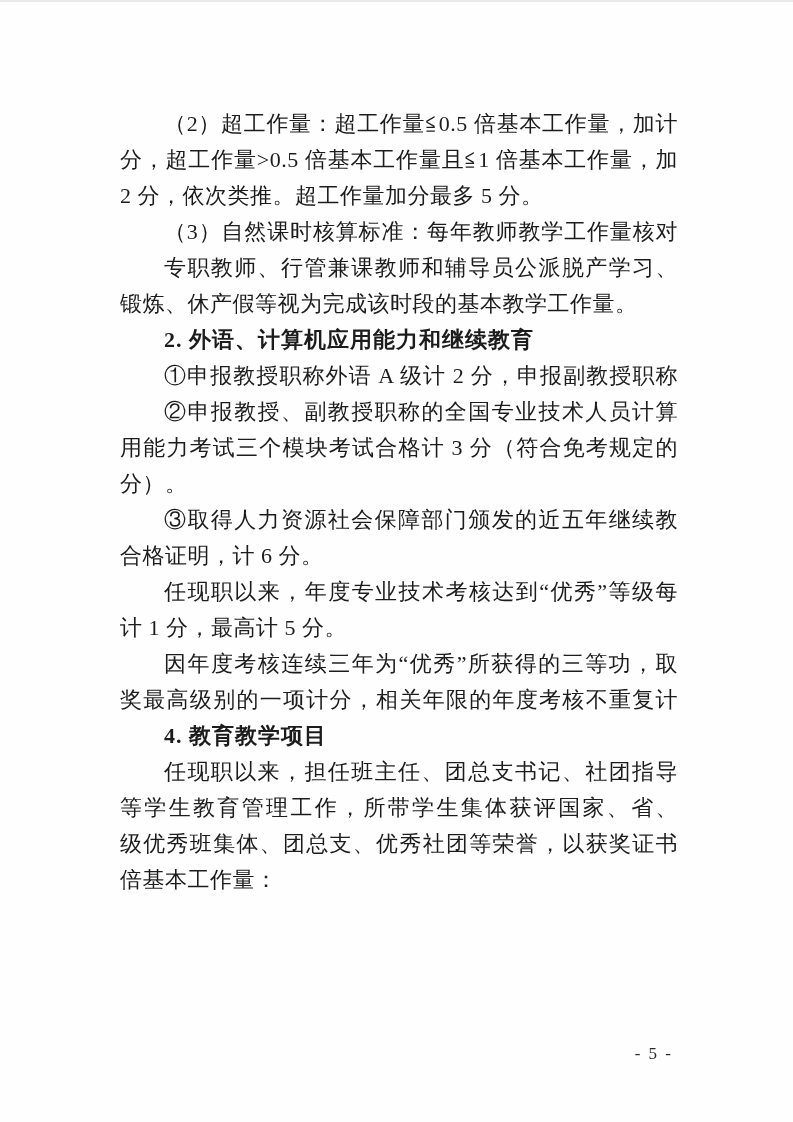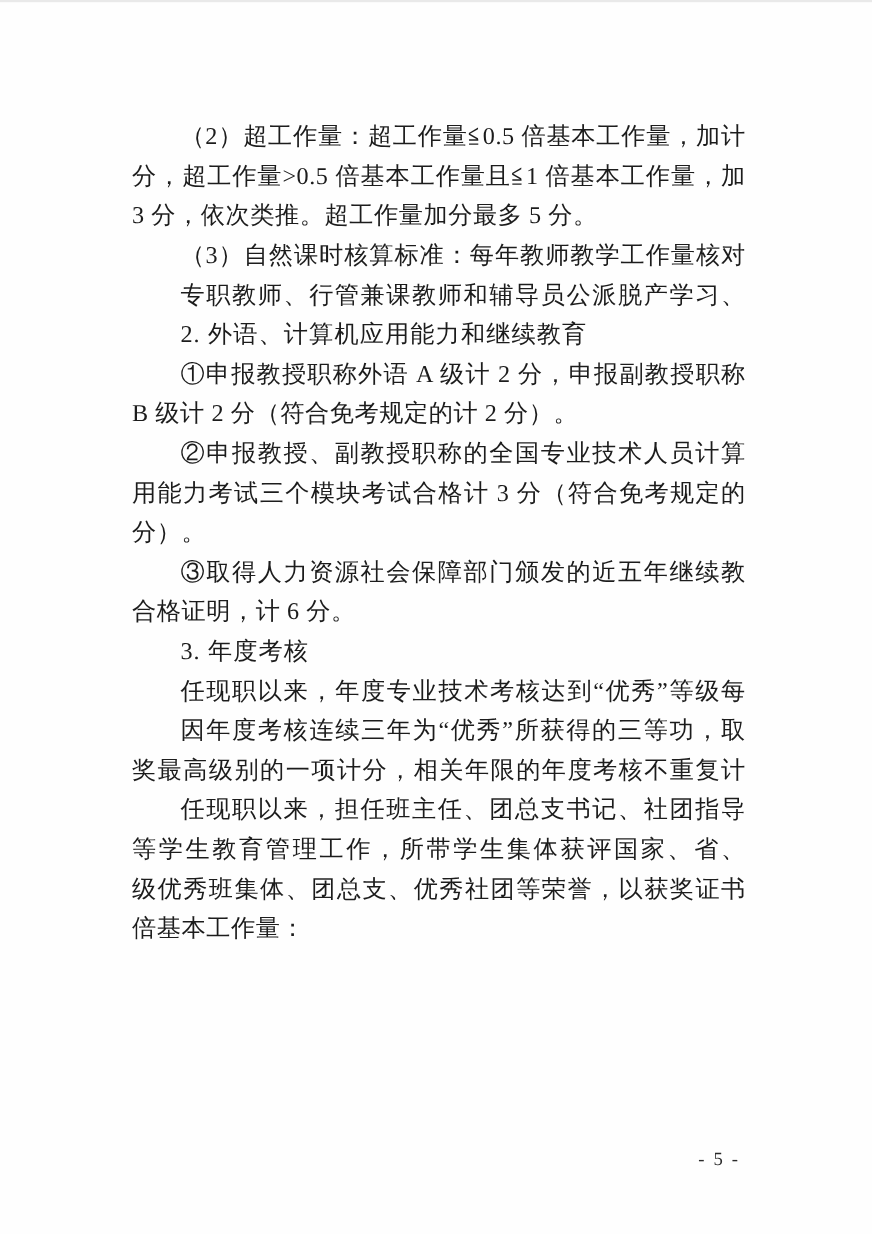--- a/index.html
+++ b/index.html
@@ -26,21 +26,21 @@
     height: 36px;
     line-height: 36px;
     overflow: hidden;
     text-align: justify;
     text-align-last: left;
     letter-spacing: 0.5px;
   }
   .line.fill { text-align-last: justify; }
   .line.indent { padding-left: 44px; }
   .line.heading {
-    font-weight: normal;
+    font-weight: bold;
     letter-spacing: 1px;
   }
   .page-number {
     position: absolute;
     right: 120px;
     bottom: 58px;
     font-size: 17px;
     letter-spacing: 2px;
     color: #2a2a2a;
     font-family: "Liberation Serif", "DejaVu Serif", serif;
@@ -48,64 +48,65 @@
 </style>
 </head>
 <body>
 
 <div class="page">
   <div class="body-text">
 
     <div class="para">
       <div class="line indent fill">（2）超工作量：超工作量≦0.5 倍基本工作量，加计 1</div>
       <div class="line fill">分，超工作量&gt;0.5 倍基本工作量且≦1 倍基本工作量，加计</div>
-      <div class="line">3 分，依次类推。超工作量加分最多 5 分。</div>
+      <div class="line">2 分，依次类推。超工作量加分最多 5 分。</div>
     </div>
 
     <div class="para">
       <div class="line indent fill">（3）自然课时核算标准：每年教师教学工作量核对的</div>
     </div>
 
     <div class="para">
       <div class="line indent fill">专职教师、行管兼课教师和辅导员公派脱产学习、挂职</div>
+      <div class="line">锻炼、休产假等视为完成该时段的基本教学工作量。</div>
     </div>
 
     <div class="para">
       <div class="line indent heading">2. 外语、计算机应用能力和继续教育</div>
     </div>
 
     <div class="para">
       <div class="line indent fill">①申报教授职称外语 A 级计 2 分，申报副教授职称外语</div>
-      <div class="line">B 级计 2 分（符合免考规定的计 2 分）。</div>
     </div>
 
     <div class="para">
       <div class="line indent fill">②申报教授、副教授职称的全国专业技术人员计算机应</div>
       <div class="line fill">用能力考试三个模块考试合格计 3 分（符合免考规定的计 3</div>
       <div class="line">分）。</div>
     </div>
 
     <div class="para">
       <div class="line indent fill">③取得人力资源社会保障部门颁发的近五年继续教育</div>
       <div class="line">合格证明，计 6 分。</div>
     </div>
 
-    <div class="para">
-      <div class="line indent heading">3. 年度考核</div>
-    </div>
 
     <div class="para">
       <div class="line indent fill">任现职以来，年度专业技术考核达到“优秀”等级每次</div>
+      <div class="line">计 1 分，最高计 5 分。</div>
     </div>
 
     <div class="para">
       <div class="line indent fill">因年度考核连续三年为“优秀”所获得的三等功，取获</div>
       <div class="line">奖最高级别的一项计分，相关年限的年度考核不重复计分。</div>
     </div>
 
+    <div class="para">
+      <div class="line indent heading">4. 教育教学项目</div>
+    </div>
 
     <div class="para">
       <div class="line indent fill">任现职以来，担任班主任、团总支书记、社团指导老师</div>
       <div class="line fill">等学生教育管理工作，所带学生集体获评国家、省、市、校</div>
       <div class="line fill">级优秀班集体、团总支、优秀社团等荣誉，以获奖证书为准，</div>
       <div class="line">倍基本工作量：</div>
     </div>
 
   </div>
 

